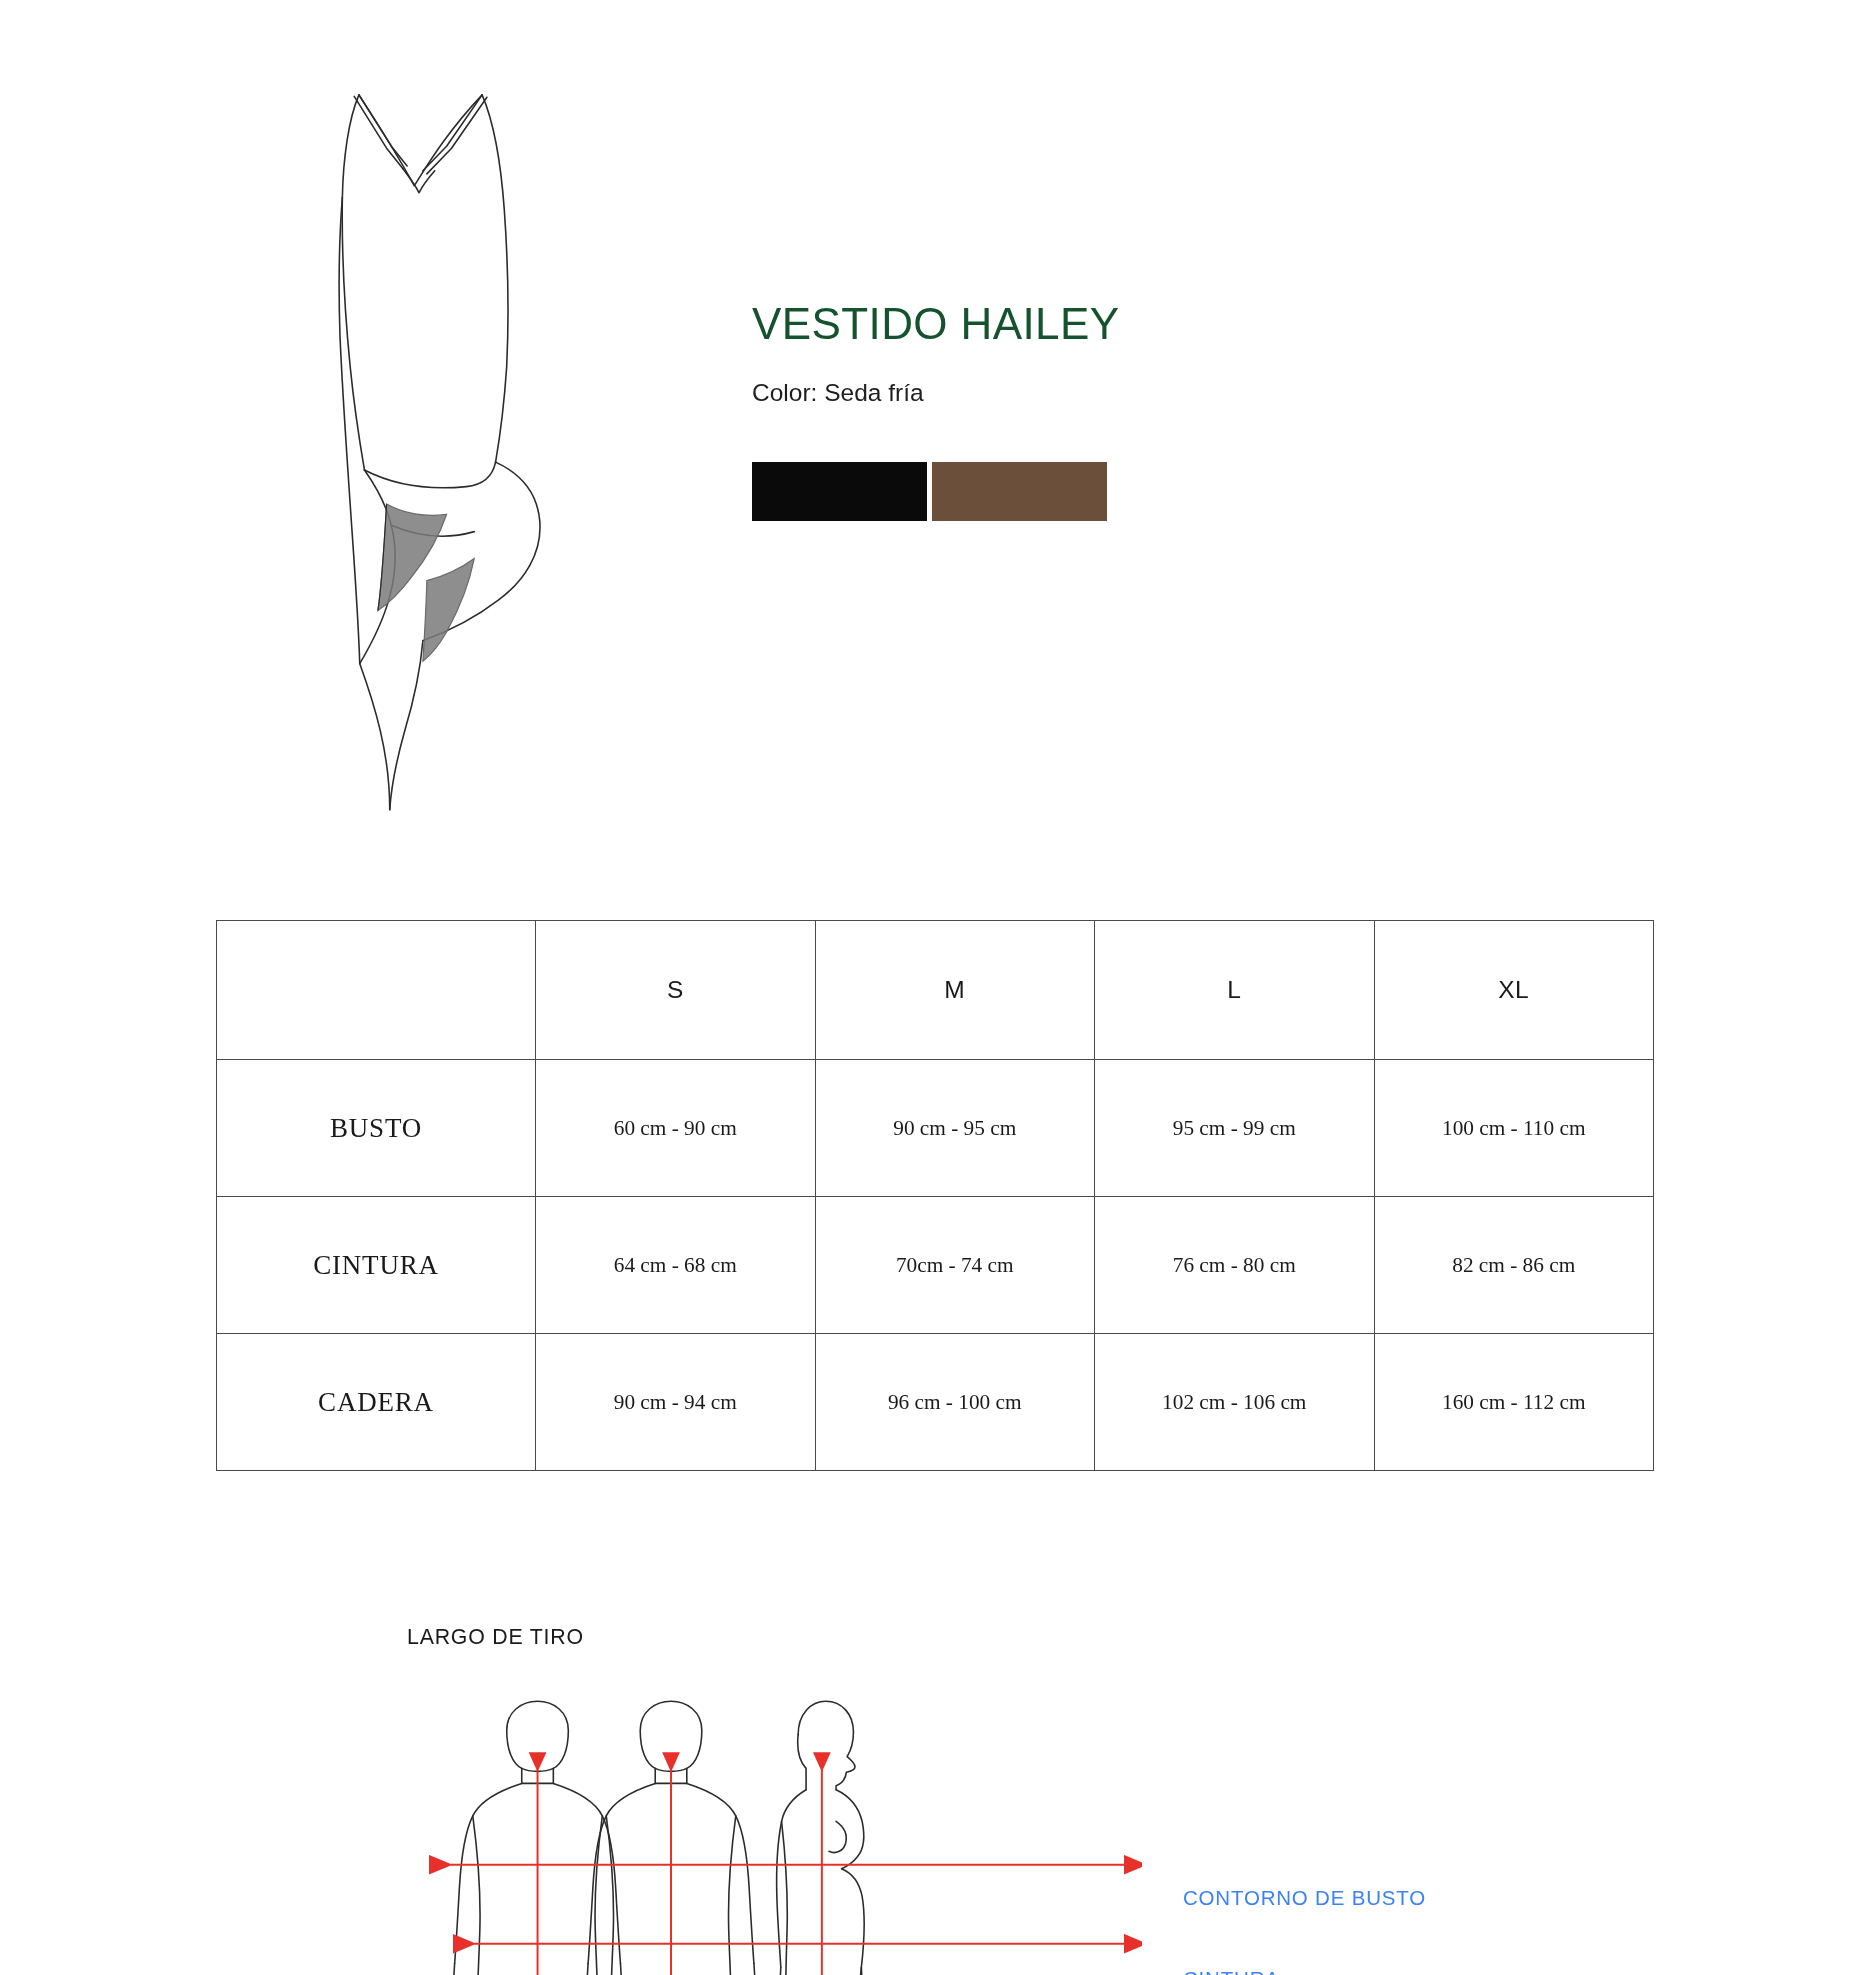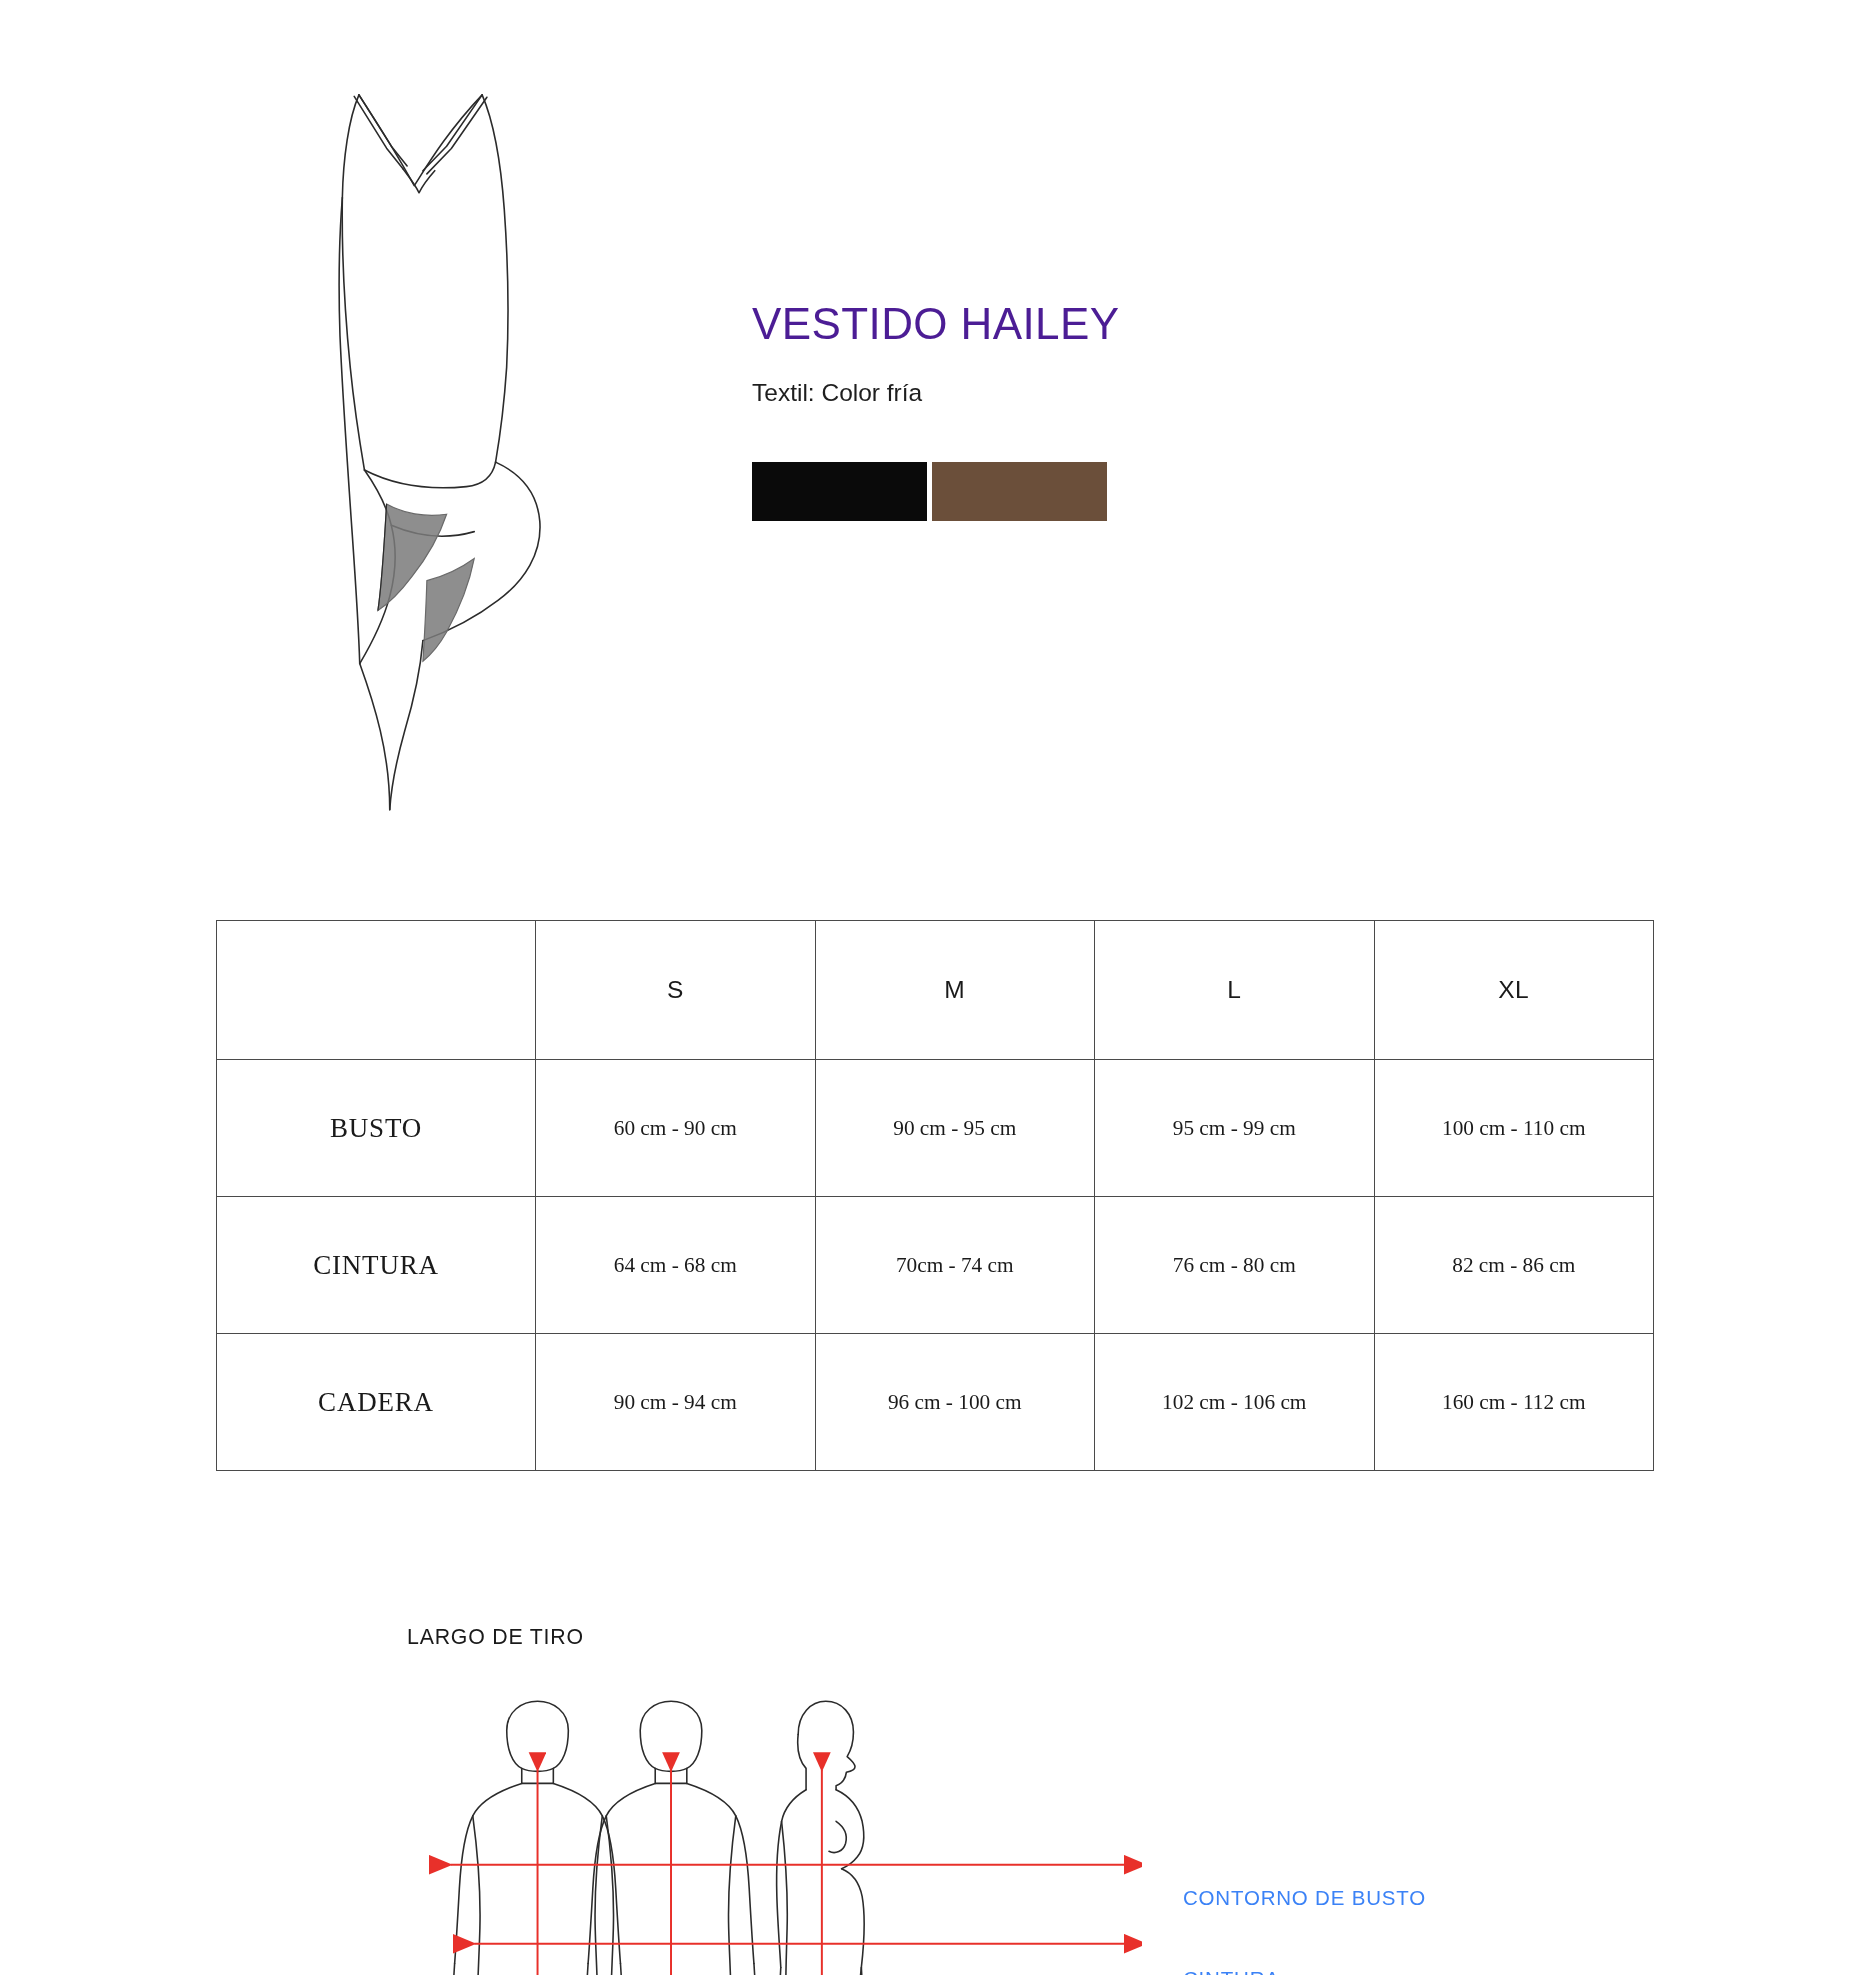--- a/index.html
+++ b/index.html
@@ -33,21 +33,21 @@
   .product-info {
     position: absolute;
     left: 752px;
     top: 300px;
     width: 672px;
   }
   .product-title {
     font-size: 44px;
     letter-spacing: 0.4px;
     font-weight: 400;
-    color: #4c1d95;
+    color: #14532d;
     margin: 0 0 31px 0;
     line-height: 1.1;
   }
   .product-textile {
     font-size: 24.5px;
     color: #1e1e1e;
     margin: 0 0 55px 0;
     font-weight: 400;
   }
   .color-label {
@@ -167,21 +167,21 @@
         <path d="M420 1300 C 460 1290, 504 1270, 540 1244 C 528 1306, 502 1372, 470 1430 C 452 1462, 430 1488, 410 1504 C 414 1440, 418 1368, 420 1300 Z"></path>
       </g>
       <g fill="none" stroke="#2b2b2b" stroke-width="3">
         <path d="M296 1376 C 306 1310, 312 1210, 318 1106"></path>
       </g>
     </svg>
   </div>
 
   <div class="product-info">
     <h1 class="product-title">VESTIDO HAILEY</h1>
-    <p class="product-textile">Textil: Color fría</p>
+    <p class="product-textile">Color: Seda fría</p>
     <div class="swatch-row">
       <span class="swatch" style="background:#0a0a0a"></span>
       <span class="swatch" style="background:#6b4f3a"></span>
     </div>
   </div>
 
   <table class="size-table">
     <thead>
       <tr>
         <th class="corner col-head"></th>

